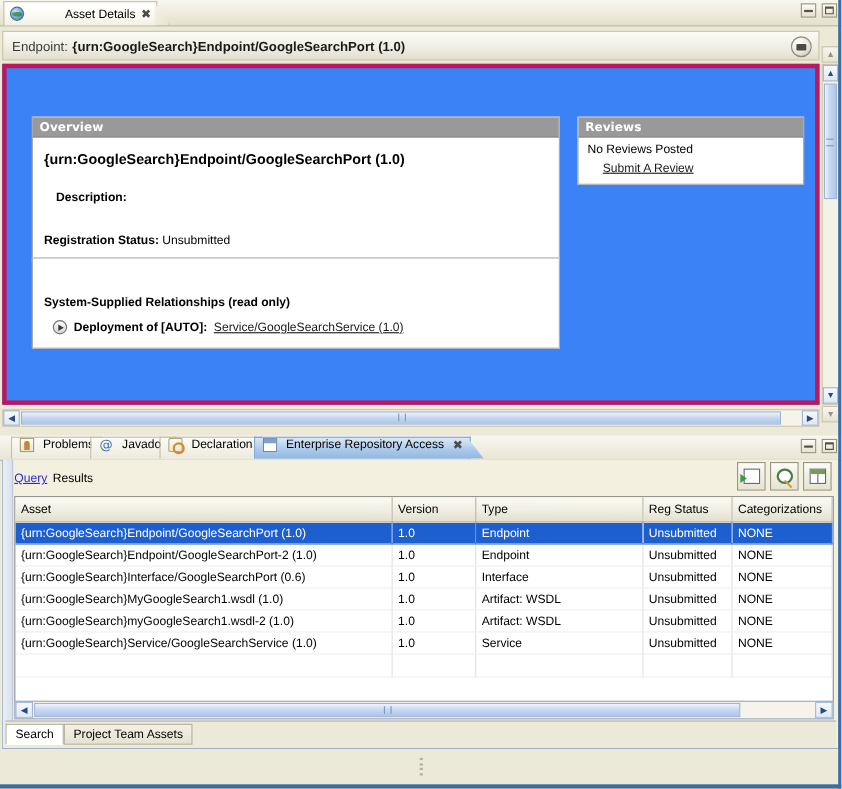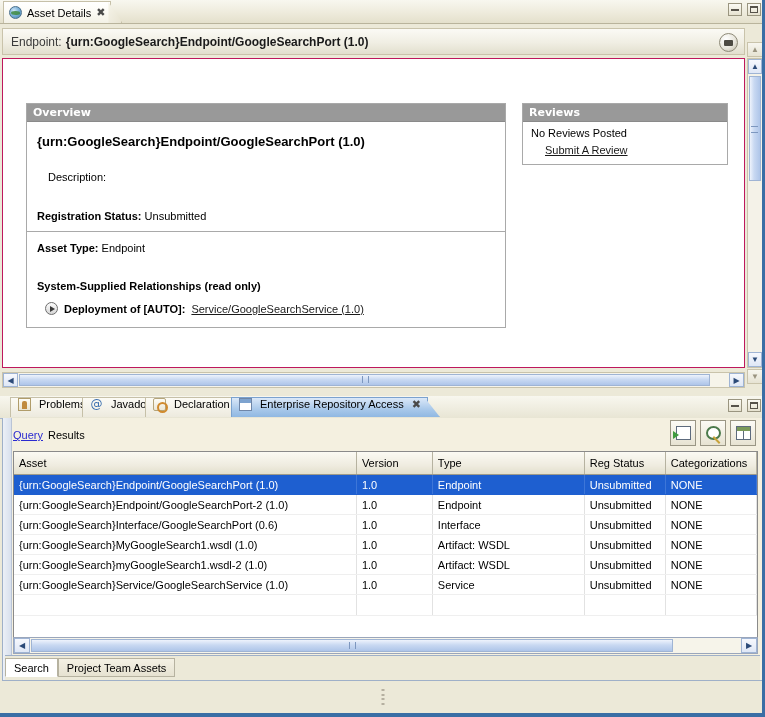--- a/index.html
+++ b/index.html
@@ -54,21 +54,21 @@
     background: radial-gradient(circle at 35% 32%, #cfe6f7 0%, #7fb4da 45%, #3f7fae 100%);
     border:1px solid #4a6f8c;
     box-sizing:border-box;
     position:relative; flex:0 0 auto;
   }
   .globe-icon::before{
     content:"";position:absolute;left:1px;top:4px;width:9px;height:4px;
     background:#3f8a3f;border-radius:50% 50% 40% 60%;
     opacity:.85;
   }
-  .tab-label{ white-space:nowrap; }
+  .tab-label{ white-space:nowrap;margin-left:32px; }
   .close-x {
     font-size: 11px; color:#4a4a4a; letter-spacing:-1px;
     font-family:"DejaVu Sans", sans-serif;
   }
   .win-ctrls {
     position:absolute; right:4px; top:3px;
     display:flex; gap:5px;
   }
   .win-btn{
     width:14px;height:13px;
@@ -104,22 +104,22 @@
     border:1px solid #8e8a78; box-sizing:border-box;
   }
   .form-icon::after{
     content:"";position:absolute;left:4px;top:6px;width:9px;height:6px;
     background:#4c4a42;border-radius:1px;
   }
 
   
   .asset-body{
     position:absolute; left:2px; top:58px; right:20px; bottom:28px;
-    background:#ffffff;
-    border:1px solid #be185d;
+    background:#3b82f6;
+    border:4px solid #be185d;
     box-sizing:border-box;
     overflow:hidden;
   }
   .panel{
     border:1px solid #a9a9a9;
     background:#fff;
     box-sizing:border-box;
   }
   .panel-head{
     background:#999999;
@@ -127,21 +127,21 @@
     font-weight:bold;
     font-size:11px;
     padding:2px 6px;
     border-bottom:1px solid #8a8a8a;
     font-family:"DejaVu Sans", sans-serif;
   }
   .panel-body{ padding:8px 10px 10px 10px; }
 
   .overview-panel{ position:absolute; left:23px; top:44px; width:480px; }
   .ov-title{ font-size:13px; font-weight:bold; margin:4px 0 0 0; letter-spacing:0px;}
-  .ov-desc{ font-size:11px; font-weight:normal; margin:22px 0 0 0;padding-left:11px;}
+  .ov-desc{ font-size:11px; font-weight:bold; margin:22px 0 0 0;padding-left:11px;}
   .ov-reg{ font-size:11px; margin:27px 0 2px 0;}
   .ov-reg b{font-weight:bold;}
   .ov-reg span{font-weight:normal;}
 
   .reviews-panel{ position:absolute; left:519px; top:44px; width:206px; }
   .reviews-panel .panel-body{ padding:5px 8px 8px 8px;}
   .rv-none{ font-size:11px; }
   .rv-link{ display:inline-block; margin:5px 0 0 14px; font-size:11px; color:#1a1a1a; text-decoration:underline; cursor:pointer;}
 
   .taxonomy-panel{ position:absolute; left:23px; top:172px; width:480px; }
@@ -470,24 +470,20 @@
       <div class="panel reviews-panel">
         <div class="panel-head">Reviews</div>
         <div class="panel-body">
           <div class="rv-none">No Reviews Posted</div>
           <a class="rv-link">Submit A Review</a>
         </div>
       </div>
 
       <div class="panel taxonomy-panel">
         <div class="panel-body">
-          <div class="tx-assettype">
-            <b>Asset Type:</b>
-            <span>Endpoint</span>
-          </div>
           <div class="tx-rel-head">System-Supplied Relationships (read only)</div>
 
 
           <div class="tx-row">
             <span class="arrow-icon"></span>
             <span class="tx-lbl">Deployment of [AUTO]:</span>
             <a class="tx-link">Service/GoogleSearchService (1.0)</a>
           </div>
         </div>
       </div>

